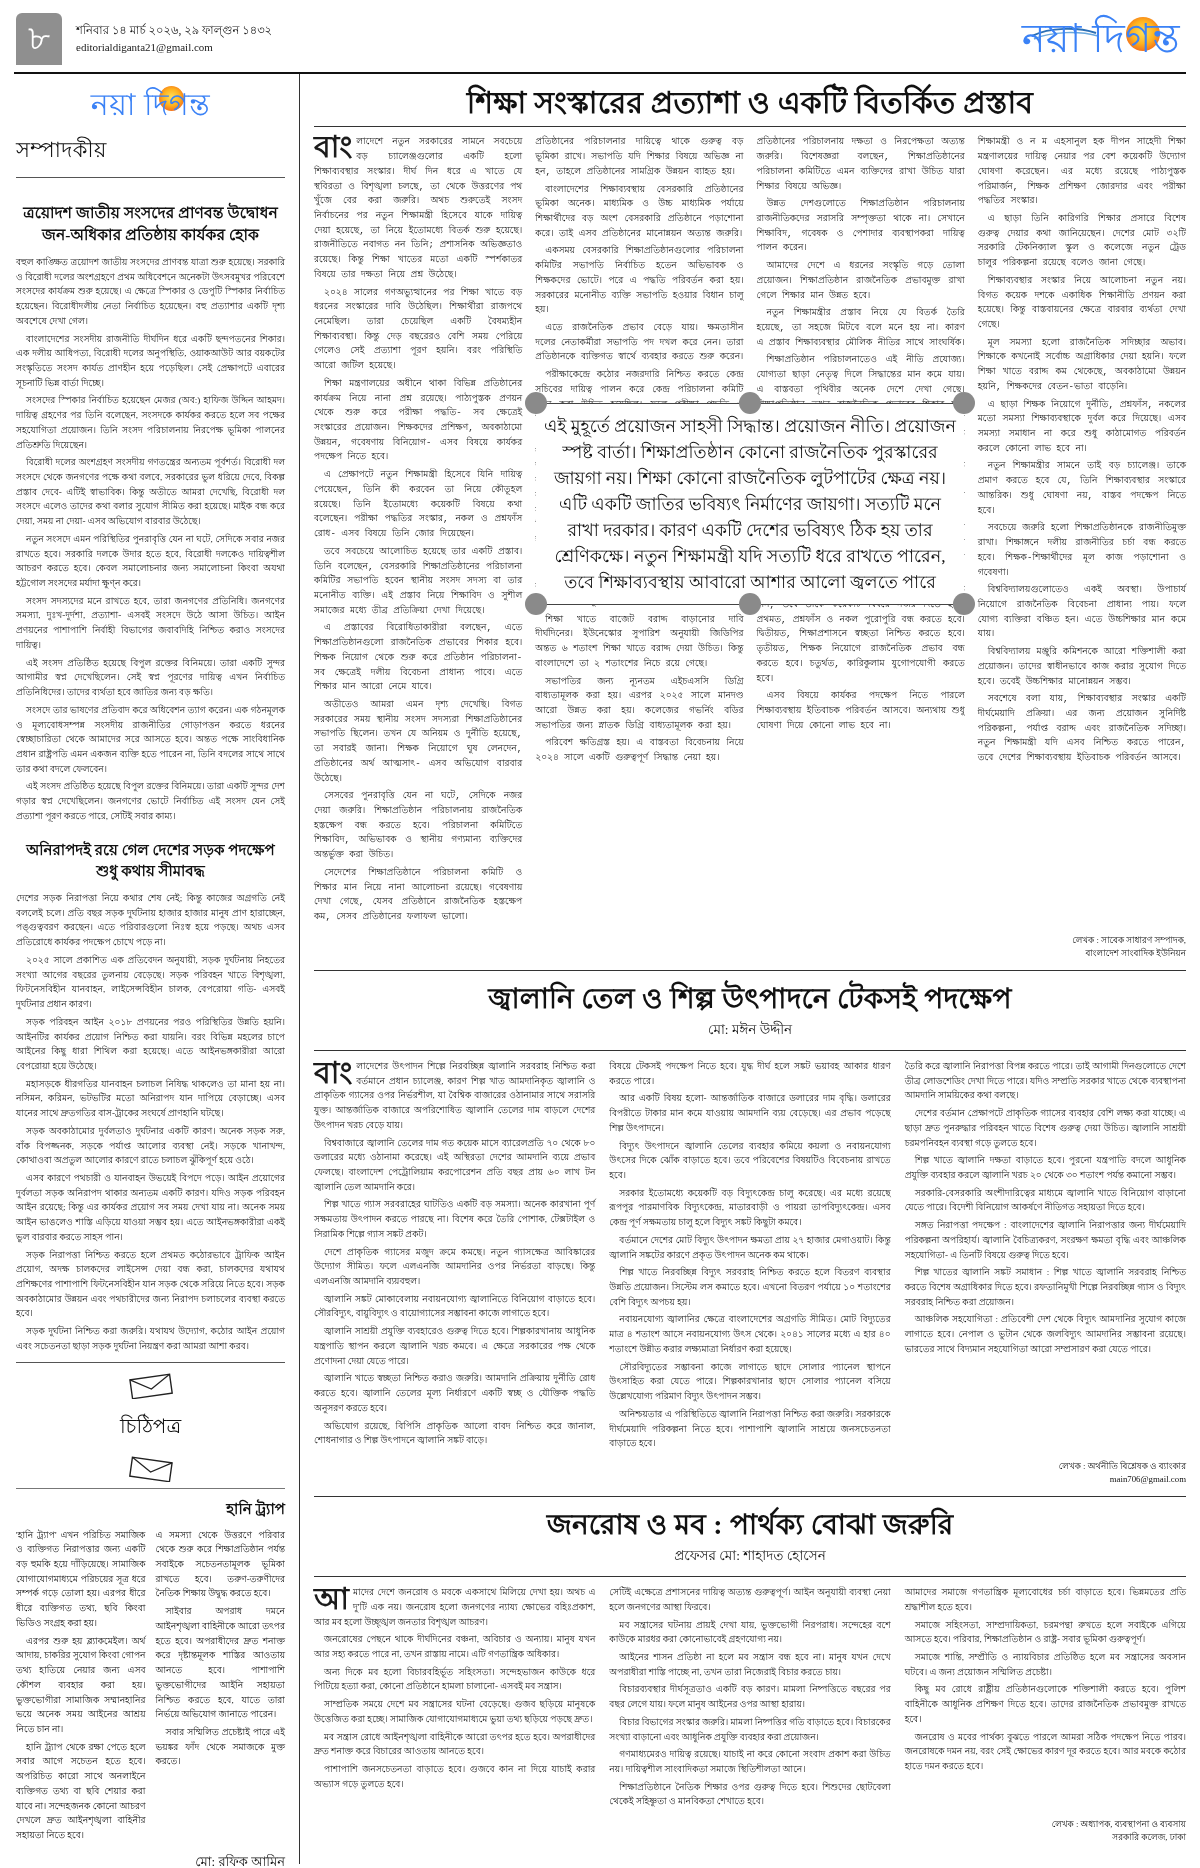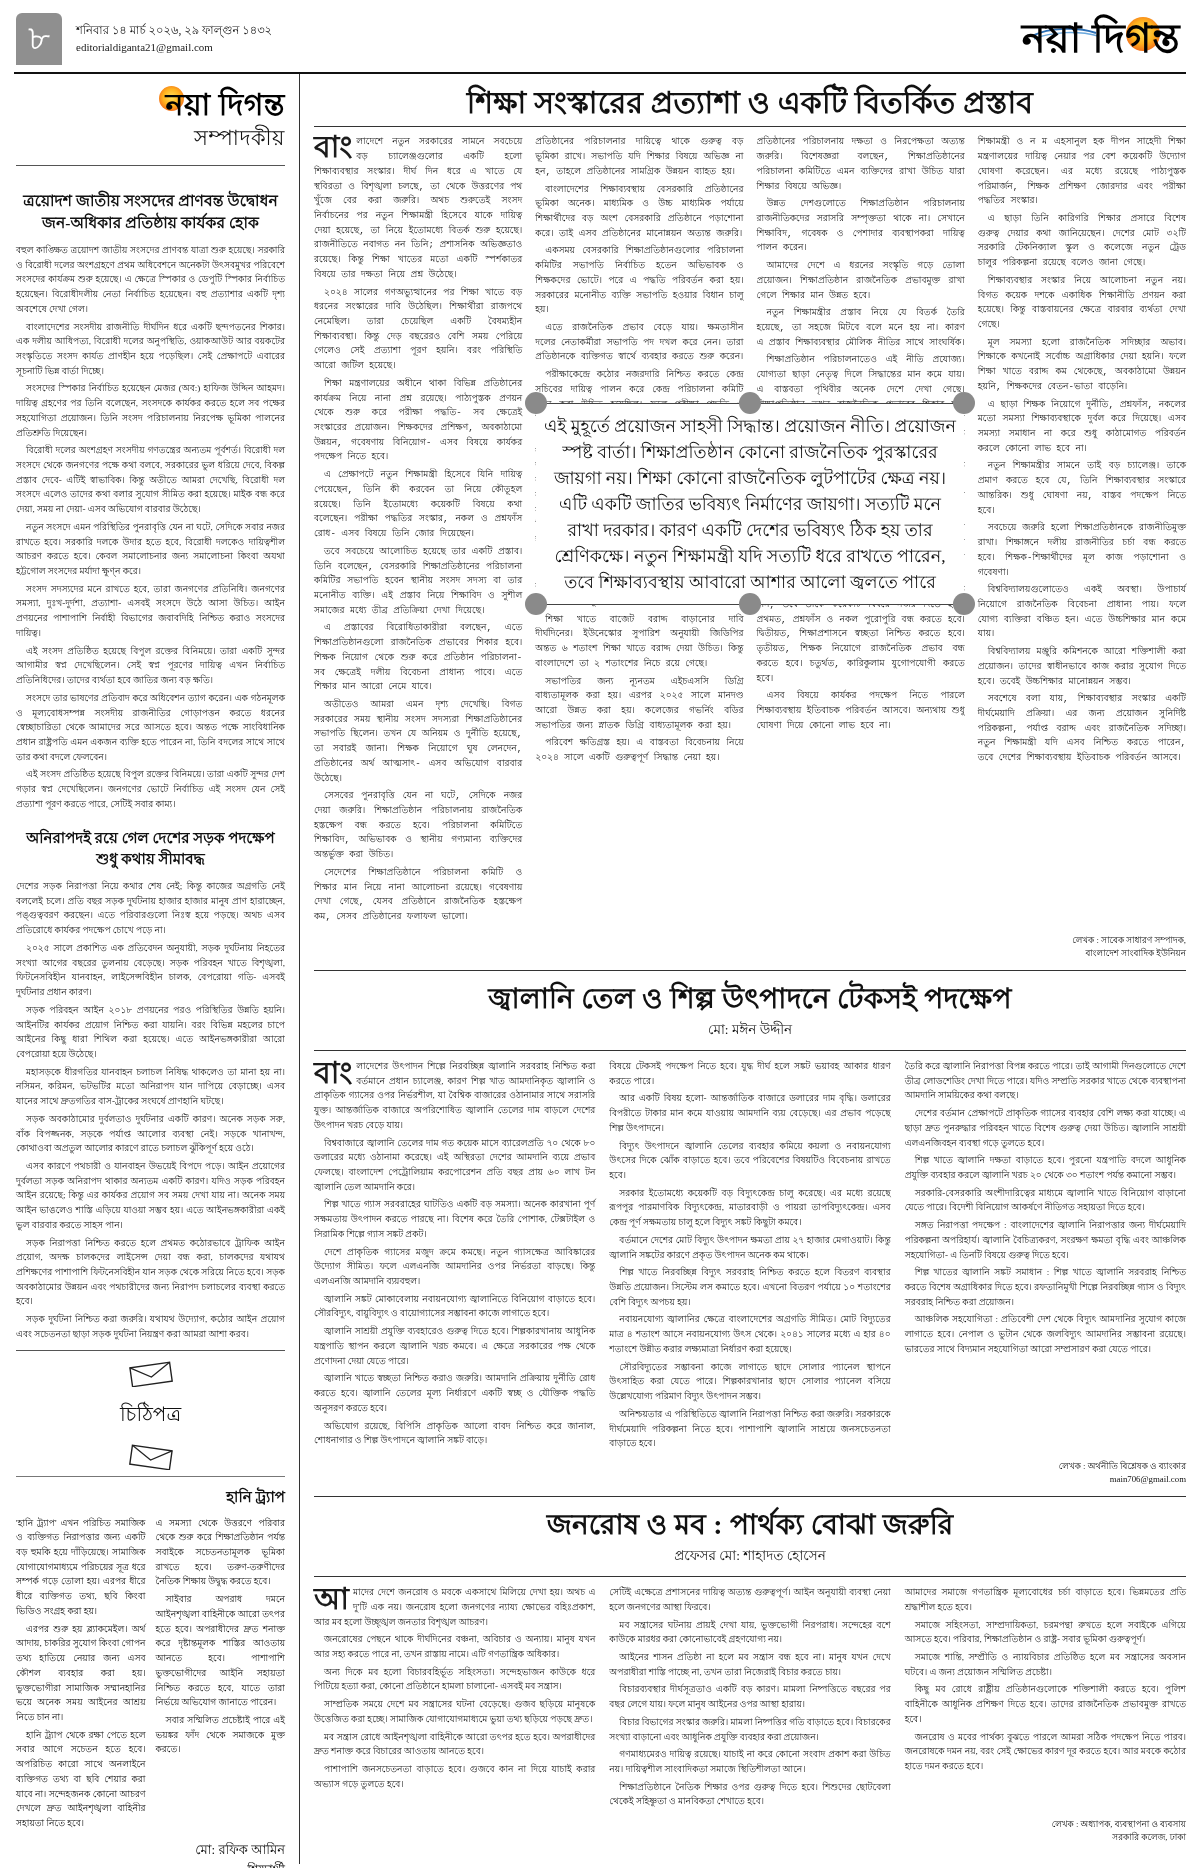--- a/index.html
+++ b/index.html
@@ -34,35 +34,35 @@
   .brand{ position:relative; display:flex; align-items:flex-end; padding-right:4px; }
   .brand-sun{
     position:absolute; left:104px; top:-2px; width:34px; height:34px; border-radius:50%;
     background:radial-gradient(circle at 50% 45%, #ffe05a 0%, #ffb21e 45%, #f26a1b 78%, rgba(242,106,27,0) 100%);
   }
   .brand-swoosh{
     position:absolute; left:8px; top:6px; width:92px; height:16px;
   }
   .brand-text{
     position:relative; z-index:2;
-    font-size:40px; font-weight:bold; letter-spacing:0.5px;
-    color:#000000; line-height:1; white-space:nowrap;text-align:right;
+    font-size:40px; font-weight:normal; letter-spacing:0.5px;
+    color:#3b82f6; line-height:1; white-space:nowrap;
   }
   .hr-thick{ border:0; border-top:2.5px solid #111; margin:4px 0 0 0; }
 
   
   .body-grid{ display:flex; gap:0; margin-top:0; height:1790px; }
   .sidebar{ width:286px; padding:10px 14px 0 2px; border-right:1.5px solid #333; }
   .mainzone{ flex:1; padding-left:14px; }
 
   
   .sb-brand{ text-align:center; position:relative; padding-top:6px; }
   .sb-brand .brand-text{ font-size:30px; }
   .sb-brand .brand-sun{ left:50%; margin-left:8px; top:2px; width:25px; height:25px; }
-  .sb-sub{ text-align:right; font-size:21px; margin-top:2px; letter-spacing:0.5px; }
+  .sb-sub{ text-align:left; font-size:21px; margin-top:14px; letter-spacing:0.5px; }
   .sb-rule{ border:0; border-top:1.5px solid #555; margin:8px 0 0 0; }
   .sb-rule-thin{ border:0; border-top:1px solid #777; margin:6px 0; }
 
   .ed-title{
     text-align:center; font-size:15.5px; font-weight:bold; line-height:1.45;
     margin:24px 0 8px 0; letter-spacing:0.1px;
   }
   .ed-title .l2{ display:block; }
   .ed-body{
     font-size:9.1px; line-height:1.62; text-align:justify;
@@ -340,21 +340,21 @@
               <p>বিদ্যুৎ উৎপাদনে জ্বালানি তেলের ব্যবহার কমিয়ে কয়লা ও নবায়নযোগ্য উৎসের দিকে ঝোঁক বাড়াতে হবে। তবে পরিবেশের বিষয়টিও বিবেচনায় রাখতে হবে।</p>
               <p>সরকার ইতোমধ্যে কয়েকটি বড় বিদ্যুৎকেন্দ্র চালু করেছে। এর মধ্যে রয়েছে রূপপুর পারমাণবিক বিদ্যুৎকেন্দ্র, মাতারবাড়ী ও পায়রা তাপবিদ্যুৎকেন্দ্র। এসব কেন্দ্র পূর্ণ সক্ষমতায় চালু হলে বিদ্যুৎ সঙ্কট কিছুটা কমবে।</p>
               <p>বর্তমানে দেশের মোট বিদ্যুৎ উৎপাদন ক্ষমতা প্রায় ২৭ হাজার মেগাওয়াট। কিন্তু জ্বালানি সঙ্কটের কারণে প্রকৃত উৎপাদন অনেক কম থাকে।</p>
               <p>শিল্প খাতে নিরবচ্ছিন্ন বিদ্যুৎ সরবরাহ নিশ্চিত করতে হলে বিতরণ ব্যবস্থার উন্নতি প্রয়োজন। সিস্টেম লস কমাতে হবে। এখনো বিতরণ পর্যায়ে ১০ শতাংশের বেশি বিদ্যুৎ অপচয় হয়।</p>
               <p>নবায়নযোগ্য জ্বালানির ক্ষেত্রে বাংলাদেশের অগ্রগতি সীমিত। মোট বিদ্যুতের মাত্র ৪ শতাংশ আসে নবায়নযোগ্য উৎস থেকে। ২০৪১ সালের মধ্যে এ হার ৪০ শতাংশে উন্নীত করার লক্ষ্যমাত্রা নির্ধারণ করা হয়েছে।</p>
               <p>সৌরবিদ্যুতের সম্ভাবনা কাজে লাগাতে ছাদে সোলার প্যানেল স্থাপনে উৎসাহিত করা যেতে পারে। শিল্পকারখানার ছাদে সোলার প্যানেল বসিয়ে উল্লেখযোগ্য পরিমাণ বিদ্যুৎ উৎপাদন সম্ভব।</p>
               <p>অনিশ্চয়তার এ পরিস্থিতিতে জ্বালানি নিরাপত্তা নিশ্চিত করা জরুরি। সরকারকে দীর্ঘমেয়াদি পরিকল্পনা নিতে হবে। পাশাপাশি জ্বালানি সাশ্রয়ে জনসচেতনতা বাড়াতে হবে।</p>
             </div>
           <div class="col coltext" id="a2c2">
               <p class="first">তৈরি করে জ্বালানি নিরাপত্তা বিপন্ন করতে পারে। তাই আগামী দিনগুলোতে দেশে তীব্র লোডশেডিং দেখা দিতে পারে। যদিও সম্প্রতি সরকার খাতে থেকে ব্যবস্থাপনা আমদানি সাময়িকের কথা বলছে।</p>
-              <p>দেশের বর্তমান প্রেক্ষাপটে প্রাকৃতিক গ্যাসের ব্যবহার বেশি লক্ষ্য করা যাচ্ছে। এ ছাড়া দ্রুত পুনরুদ্ধার পরিবহন খাতে বিশেষ গুরুত্ব দেয়া উচিত। জ্বালানি সাশ্রয়ী এলএনজিবহন ব্যবস্থা গড়ে তুলতে হবে।</p>
+              <p>দেশের বর্তমান প্রেক্ষাপটে প্রাকৃতিক গ্যাসের ব্যবহার বেশি লক্ষ্য করা যাচ্ছে। এ ছাড়া দ্রুত পুনরুদ্ধার পরিবহন খাতে বিশেষ গুরুত্ব দেয়া উচিত। জ্বালানি সাশ্রয়ী চরমপনিবহন ব্যবস্থা গড়ে তুলতে হবে।</p>
               <p>শিল্প খাতে জ্বালানি দক্ষতা বাড়াতে হবে। পুরনো যন্ত্রপাতি বদলে আধুনিক প্রযুক্তি ব্যবহার করলে জ্বালানি খরচ ২০ থেকে ৩০ শতাংশ পর্যন্ত কমানো সম্ভব।</p>
               <p>সরকারি-বেসরকারি অংশীদারিত্বের মাধ্যমে জ্বালানি খাতে বিনিয়োগ বাড়ানো যেতে পারে। বিদেশী বিনিয়োগ আকর্ষণে নীতিগত সহায়তা দিতে হবে।</p>
               <p>সঙ্গত নিরাপত্তা পদক্ষেপ : বাংলাদেশের জ্বালানি নিরাপত্তার জন্য দীর্ঘমেয়াদি পরিকল্পনা অপরিহার্য। জ্বালানি বৈচিত্র্যকরণ, সংরক্ষণ ক্ষমতা বৃদ্ধি এবং আঞ্চলিক সহযোগিতা- এ তিনটি বিষয়ে গুরুত্ব দিতে হবে।</p>
               <p>শিল্প খাতের জ্বালানি সঙ্কট সমাধান : শিল্প খাতে জ্বালানি সরবরাহ নিশ্চিত করতে বিশেষ অগ্রাধিকার দিতে হবে। রফতানিমুখী শিল্পে নিরবচ্ছিন্ন গ্যাস ও বিদ্যুৎ সরবরাহ নিশ্চিত করা প্রয়োজন।</p>
               <p>আঞ্চলিক সহযোগিতা : প্রতিবেশী দেশ থেকে বিদ্যুৎ আমদানির সুযোগ কাজে লাগাতে হবে। নেপাল ও ভুটান থেকে জলবিদ্যুৎ আমদানির সম্ভাবনা রয়েছে। ভারতের সাথে বিদ্যমান সহযোগিতা আরো সম্প্রসারণ করা যেতে পারে।</p>
             </div>
         </div>
         <div class="author-note">
           <div>লেখক : অর্থনীতি বিশ্লেষক ও ব্যাংকার</div>
           <div>main706@gmail.com</div>

